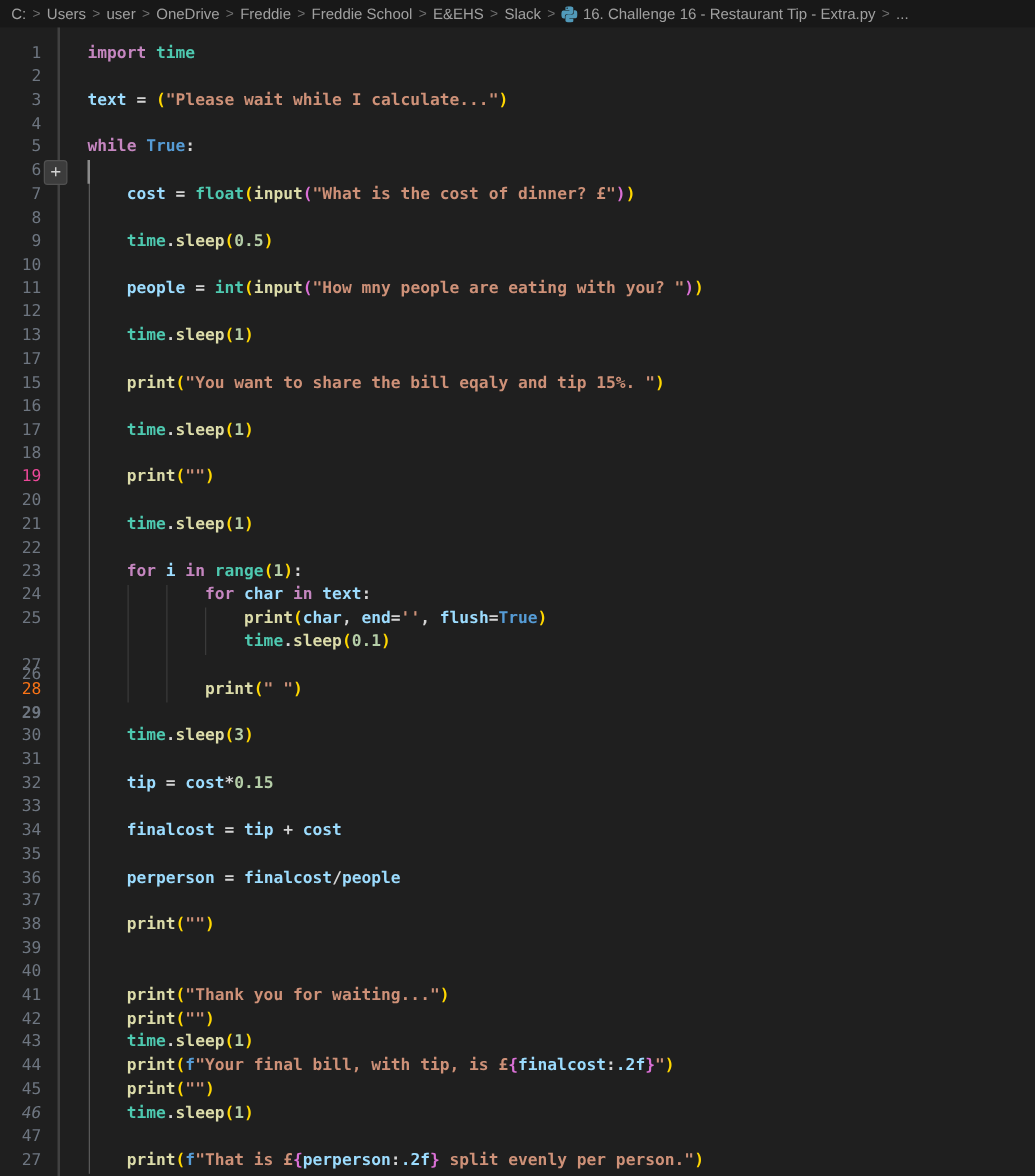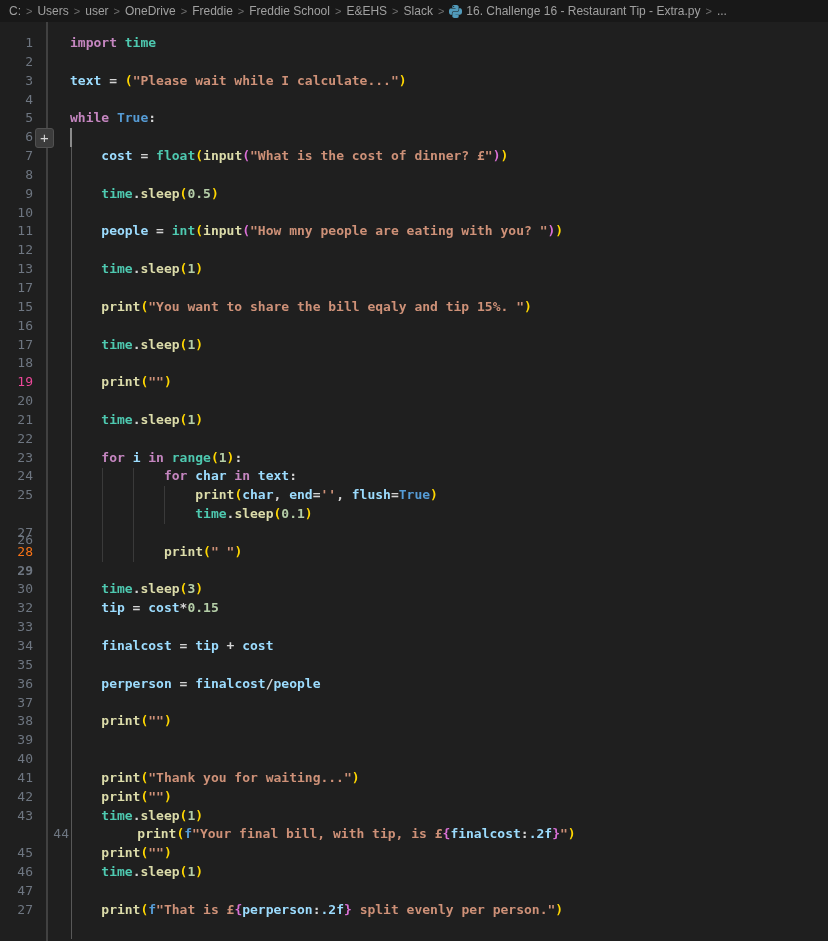--- a/index.html
+++ b/index.html
@@ -190,20 +190,24 @@
       </div>
       <div class="row">
         <div class="ln" style="color: rgb(110, 118, 129); font-weight: bold;">29</div>
         <div class="code"></div>
       </div>
       <div class="row">
         <div class="ln" style="color: rgb(110, 118, 129);">30</div>
         <div class="code"><span style="color: rgb(212, 212, 212);">    </span><span style="color: rgb(78, 201, 176);">time</span><span style="color: rgb(212, 212, 212);">.</span><span style="color: rgb(220, 220, 170);">sleep</span><span style="color: rgb(255, 215, 0);">(</span><span style="color: rgb(181, 206, 168);">3</span><span style="color: rgb(255, 215, 0);">)</span></div>
       </div>
       <div class="row">
+        <div class="ln" style="color: rgb(110, 118, 129);">31</div>
+        <div class="code"></div>
+      </div>
+      <div class="row">
         <div class="ln" style="color: rgb(110, 118, 129);">32</div>
         <div class="code"><span style="color: rgb(212, 212, 212);">    </span><span style="color: rgb(156, 220, 254);">tip</span><span style="color: rgb(212, 212, 212);"> = </span><span style="color: rgb(156, 220, 254);">cost</span><span style="color: rgb(212, 212, 212);">*</span><span style="color: rgb(181, 206, 168);">0.15</span></div>
       </div>
       <div class="row">
         <div class="ln" style="color: rgb(110, 118, 129);">33</div>
         <div class="code"></div>
       </div>
       <div class="row">
         <div class="ln" style="color: rgb(110, 118, 129);">34</div>
         <div class="code"><span style="color: rgb(212, 212, 212);">    </span><span style="color: rgb(156, 220, 254);">finalcost</span><span style="color: rgb(212, 212, 212);"> = </span><span style="color: rgb(156, 220, 254);">tip</span><span style="color: rgb(212, 212, 212);"> + </span><span style="color: rgb(156, 220, 254);">cost</span></div>
@@ -238,29 +242,29 @@
       </div>
       <div class="row">
         <div class="ln" style="color: rgb(110, 118, 129);">42</div>
         <div class="code"><span style="color: rgb(212, 212, 212);">    </span><span style="color: rgb(220, 220, 170);">print</span><span style="color: rgb(255, 215, 0);">(</span><span style="color: rgb(206, 145, 120);">""</span><span style="color: rgb(255, 215, 0);">)</span></div>
       </div>
       <div class="row">
         <div class="ln" style="color: rgb(110, 118, 129);">43</div>
         <div class="code"><span style="color: rgb(212, 212, 212);">    </span><span style="color: rgb(78, 201, 176);">time</span><span style="color: rgb(212, 212, 212);">.</span><span style="color: rgb(220, 220, 170);">sleep</span><span style="color: rgb(255, 215, 0);">(</span><span style="color: rgb(181, 206, 168);">1</span><span style="color: rgb(255, 215, 0);">)</span></div>
       </div>
       <div class="row">
-        <div class="ln" style="color: rgb(110, 118, 129); padding-left: 36px;">44</div>
+        <div class="ln" style="color: rgb(110, 118, 129);">44</div>
         <div class="code"><span style="color: rgb(212, 212, 212);">    </span><span style="color: rgb(220, 220, 170);">print</span><span style="color: rgb(255, 215, 0);">(</span><span style="color: rgb(86, 156, 214);">f</span><span style="color: rgb(206, 145, 120);">"Your final bill, with tip, is £</span><span style="color: rgb(218, 112, 214);">{</span><span style="color: rgb(156, 220, 254);">finalcost</span><span style="color: rgb(212, 212, 212);">:</span><span style="color: rgb(156, 220, 254);">.2f</span><span style="color: rgb(218, 112, 214);">}</span><span style="color: rgb(206, 145, 120);">"</span><span style="color: rgb(255, 215, 0);">)</span></div>
       </div>
       <div class="row">
         <div class="ln" style="color: rgb(110, 118, 129);">45</div>
         <div class="code"><span style="color: rgb(212, 212, 212);">    </span><span style="color: rgb(220, 220, 170);">print</span><span style="color: rgb(255, 215, 0);">(</span><span style="color: rgb(206, 145, 120);">""</span><span style="color: rgb(255, 215, 0);">)</span></div>
       </div>
       <div class="row">
-        <div class="ln" style="color: rgb(110, 118, 129);">46</div>
+        <div class="ln" style="color: rgb(110, 118, 129); font-style: italic;">46</div>
         <div class="code"><span style="color: rgb(212, 212, 212);">    </span><span style="color: rgb(78, 201, 176);">time</span><span style="color: rgb(212, 212, 212);">.</span><span style="color: rgb(220, 220, 170);">sleep</span><span style="color: rgb(255, 215, 0);">(</span><span style="color: rgb(181, 206, 168);">1</span><span style="color: rgb(255, 215, 0);">)</span></div>
       </div>
       <div class="row">
         <div class="ln" style="color: rgb(110, 118, 129);">47</div>
         <div class="code"></div>
       </div>
       <div class="row">
         <div class="ln" style="color: rgb(110, 118, 129);">27</div>
         <div class="code"><span style="color: rgb(212, 212, 212);">    </span><span style="color: rgb(220, 220, 170);">print</span><span style="color: rgb(255, 215, 0);">(</span><span style="color: rgb(86, 156, 214);">f</span><span style="color: rgb(206, 145, 120);">"That is £</span><span style="color: rgb(218, 112, 214);">{</span><span style="color: rgb(156, 220, 254);">perperson</span><span style="color: rgb(212, 212, 212);">:</span><span style="color: rgb(156, 220, 254);">.2f</span><span style="color: rgb(218, 112, 214);">}</span><span style="color: rgb(206, 145, 120);"> split evenly per person."</span><span style="color: rgb(255, 215, 0);">)</span></div>
       </div>

